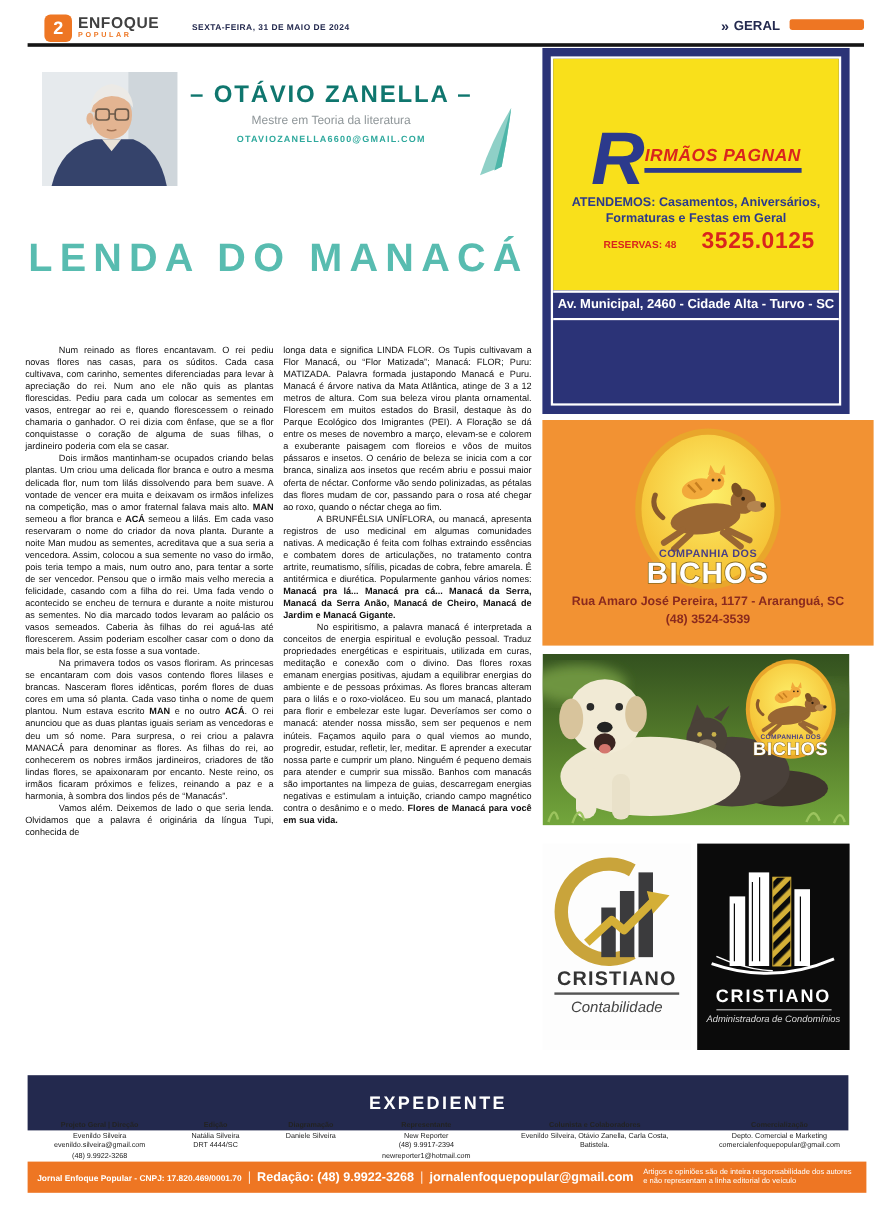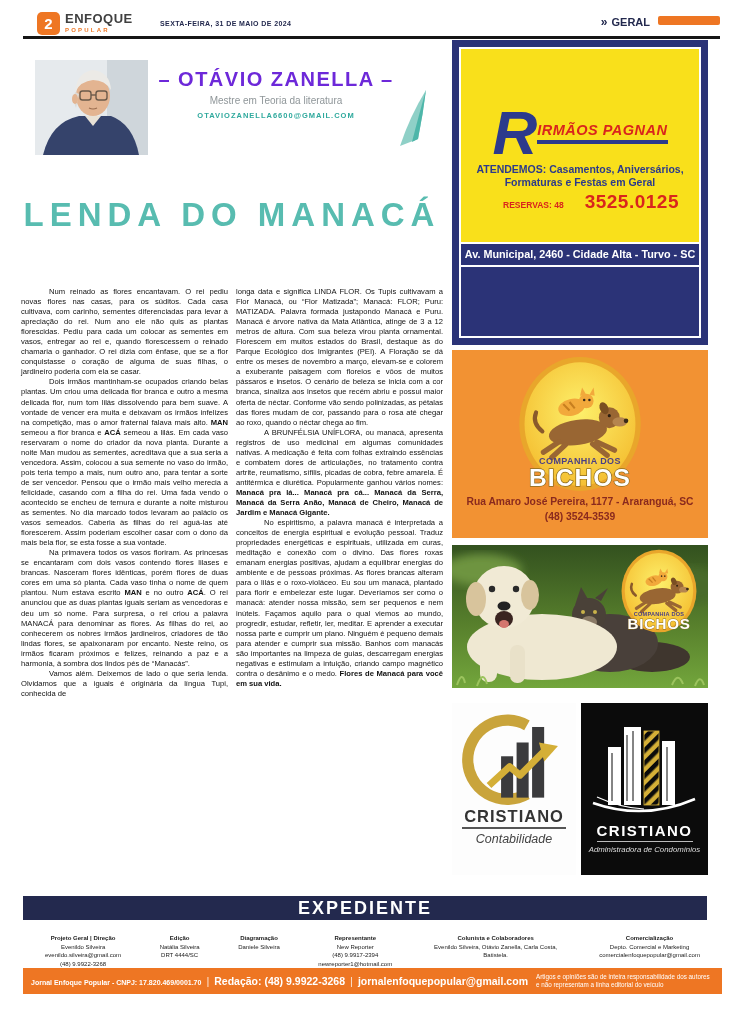--- a/index.html
+++ b/index.html
@@ -16,21 +16,21 @@
   .hdr-date{position:absolute;left:160px;top:20px;color:#23294E;font-weight:bold;font-size:7px;letter-spacing:.4px;}
   .hdr-section{position:absolute;right:95px;top:15px;color:#23294E;font-weight:bold;font-size:11px;
                display:flex;align-items:center;gap:4px;}
   .hdr-section .arrows{color:#23294E;font-size:12px;}
   .hdr-bar{position:absolute;right:25px;top:16px;width:62px;height:9px;background:#EE7623;border-radius:2px;}
   .hdr-rule{position:absolute;left:23px;top:36px;width:697px;height:3px;background:#151515;}
 
   
   .author-photo{position:absolute;left:35px;top:60px;width:113px;height:95px;background:#e9edf0;overflow:hidden;}
   .author-block{position:absolute;left:150px;top:68px;width:252px;text-align:center;}
-  .author-name{color:#6d28d9;font-weight:bold;font-size:20px;letter-spacing:1.5px;}
+  .author-name{color:#0f766e;font-weight:bold;font-size:20px;letter-spacing:1.5px;}
   .author-sub{color:#8f9699;font-size:10px;margin-top:4px;}
   .author-mail{color:#2FA99D;font-weight:bold;font-size:7.5px;letter-spacing:1px;margin-top:5px;text-align:center;}
   .author-sail{position:absolute;left:398px;top:88px;}
 
   
   .article-title{position:absolute;left:22px;top:196px;width:420px;text-align:center;
                  color:#58BCB0;font-weight:bold;font-size:33px;letter-spacing:6px;}
   .article-col{position:absolute;top:287px;width:207px;font-size:7.6px;line-height:10.05px;
                text-align:justify;color:#111;}
   .article-col p{margin:0;text-indent:28px;}
@@ -52,40 +52,40 @@
                            1.2px 1.2px 0 #2C3A8C,0 -1.2px 0 #2C3A8C,0 1.2px 0 #2C3A8C,
                            -1.2px 0 0 #2C3A8C,1.2px 0 0 #2C3A8C;}
   .rest-serv{margin-top:4px;color:#2C3A8C;font-weight:bold;font-size:10.5px;text-align:center;width:215px;line-height:12.5px;}
   .rest-res{margin-top:3px;display:flex;align-items:baseline;gap:21px;color:#D9251D;margin-left:22px;}
   .rest-res .lbl{font-weight:bold;font-size:8.5px;}
   .rest-res .num{font-weight:bold;font-size:19px;letter-spacing:.5px;}
   .rest-addr{background:#2B3377;color:#fff;font-weight:bold;font-size:10.8px;text-align:center;
              padding:4px 3px 5px;border-top:2px solid #fff;border-bottom:2px solid #fff;}
   .rest-bottom{flex:1;background:#2B3377;}
 
-  .ad-bichos{position:absolute;left:452px;top:350px;width:256px;height:188px;background:#F29233;
+  .ad-bichos{position:absolute;left:452px;top:350px;width:276px;height:188px;background:#F29233;
              display:flex;flex-direction:column;align-items:center;}
   .bichos-addr{color:#8A2A1E;font-weight:bold;font-size:10.3px;text-align:center;line-height:15px;margin-top:2px;}
 
   .ad-photo{position:absolute;left:452px;top:545px;width:256px;height:143px;overflow:hidden;}
 
   .ad-crist1{position:absolute;left:452px;top:703px;width:124px;height:172px;background:#fdfdfd;
              display:flex;flex-direction:column;align-items:center;padding-top:8px;box-sizing:border-box;}
   .crist1-name{color:#333;font-weight:bold;font-size:16.5px;letter-spacing:1px;border-bottom:2px solid #555;
                padding:0 2px 1px;margin-top:2px;}
   .crist1-tag{color:#444;font-style:italic;font-size:12.5px;margin-top:3px;}
   .ad-crist2{position:absolute;left:581px;top:703px;width:127px;height:172px;background:#0b0b0b;
              display:flex;flex-direction:column;align-items:center;padding-top:6px;box-sizing:border-box;}
   .crist2-name{color:#fff;font-weight:bold;font-size:15px;letter-spacing:1.5px;border-bottom:1px solid #bbb;
                padding-bottom:2px;margin-top:1px;}
   .crist2-tag{color:#ddd;font-style:italic;font-size:7.8px;margin-top:3px;}
 
   
-  .exp-bar{position:absolute;left:23px;top:896px;width:684px;height:24px;background:#23294E;color:#fff;
-           display:flex;align-items:center;justify-content:center;font-size:18px;font-weight:bold;letter-spacing:2px;}
+  .exp-bar{position:absolute;left:23px;top:896px;width:684px;height:46px;background:#23294E;color:#fff;
+           display:flex;align-items:center;justify-content:center;font-size:15px;font-weight:bold;letter-spacing:2px;}
   .exp-cols{position:absolute;left:45px;top:934px;width:655px;display:flex;justify-content:space-between;}
   .exp-col{text-align:center;font-size:6px;line-height:8.5px;color:#222;max-width:130px;}
   .exp-col .t{font-weight:bold;}
   .foot-bar{position:absolute;left:23px;top:968px;width:699px;height:26px;background:#EE7623;color:#fff;
             display:flex;align-items:center;box-sizing:border-box;padding:0 8px;}
   .foot-left{display:flex;align-items:baseline;gap:5px;white-space:nowrap;}
   .foot-left .s{font-size:7px;font-weight:bold;}
   .foot-left .m{font-size:10.5px;font-weight:bold;}
   .foot-left .sep{font-size:11px;opacity:.8;}
   .foot-right{margin-left:auto;font-size:6.3px;line-height:8px;text-align:left;width:178px;}
@@ -166,21 +166,21 @@
       <path d="M28,2 Q12,28 2,58 L20,51 Q25,26 28,2 Z" fill="#8fd0c7"></path>
       <path d="M28,2 Q20,30 14,54 L20,51 Q25,26 28,2 Z" fill="#4db6a9"></path>
     </svg>
   </div>
 
   <div class="article-title">LENDA DO MANACÁ</div>
   <div id="col1" class="article-col">
       <p><span>Num reinado as flores encantavam. O rei pediu novas flores nas casas, para os súditos. Cada casa cultivava, com carinho, sementes diferenciadas para levar à apreciação do rei. Num ano ele não quis as plantas florescidas. Pediu para cada um colocar as sementes em vasos, entregar ao rei e, quando florescessem o reinado chamaria o ganhador. O rei dizia com ênfase, que se a flor conquistasse o coração de alguma de suas filhas, o jardineiro poderia com ela se casar.</span></p>
       <p><span>Dois irmãos mantinham-se ocupados criando belas plantas. Um criou uma delicada flor branca e outro a mesma delicada flor, num tom lilás dissolvendo para bem suave. A vontade de vencer era muita e deixavam os irmãos infelizes na competição, mas o amor fraternal falava mais alto. </span><span class="b">MAN</span><span> semeou a flor branca e </span><span class="b">ACÁ</span><span> semeou a lilás. Em cada vaso reservaram o nome do criador da nova planta. Durante a noite Man mudou as sementes, acreditava que a sua seria a vencedora. Assim, colocou a sua semente no vaso do irmão, pois teria tempo a mais, num outro ano, para tentar a sorte de ser vencedor. Pensou que o irmão mais velho merecia a felicidade, casando com a filha do rei. Uma fada vendo o acontecido se encheu de ternura e durante a noite misturou as sementes. No dia marcado todos levaram ao palácio os vasos semeados. Caberia às filhas do rei aguá-las até florescerem. Assim poderiam escolher casar com o dono da mais bela flor, se esta fosse a sua vontade.</span></p>
       <p><span>Na primavera todos os vasos floriram. As princesas se encantaram com dois vasos contendo flores lilases e brancas. Nasceram flores idênticas, porém flores de duas cores em uma só planta. Cada vaso tinha o nome de quem plantou. Num estava escrito </span><span class="b">MAN</span><span> e no outro </span><span class="b">ACÁ</span><span>. O rei anunciou que as duas plantas iguais seriam as vencedoras e deu um só nome. Para surpresa, o rei criou a palavra MANACÁ para denominar as flores. As filhas do rei, ao conhecerem os nobres irmãos jardineiros, criadores de tão lindas flores, se apaixonaram por encanto. Neste reino, os irmãos ficaram próximos e felizes, reinando a paz e a harmonia, à sombra dos lindos pés de “Manacás”.</span></p>
-      <p><span>Vamos além. Deixemos de lado o que seria lenda. Olvidamos que a iguais é originária da língua Tupi, conhecida de</span></p>
+      <p><span>Vamos além. Deixemos de lado o que seria lenda. Olvidamos que a palavra é originária da língua Tupi, conhecida de</span></p>
     </div>
   <div id="col2" class="article-col">
       <p><span>longa data e significa LINDA FLOR. Os Tupis cultivavam a Flor Manacá, ou “Flor Matizada”; Manacá: FLOR; Puru: MATIZADA. Palavra formada justapondo Manacá e Puru. Manacá é árvore nativa da Mata Atlântica, atinge de 3 a 12 metros de altura. Com sua beleza virou planta ornamental. Florescem em muitos estados do Brasil, destaque às do Parque Ecológico dos Imigrantes (PEI). A Floração se dá entre os meses de novembro a março, elevam-se e colorem a exuberante paisagem com floreios e vôos de muitos pássaros e insetos. O cenário de beleza se inicia com a cor branca, sinaliza aos insetos que recém abriu e possui maior oferta de néctar. Conforme vão sendo polinizadas, as pétalas das flores mudam de cor, passando para o rosa até chegar ao roxo, quando o néctar chega ao fim.</span></p>
       <p><span>A BRUNFÉLSIA UNÍFLORA, ou manacá, apresenta registros de uso medicinal em algumas comunidades nativas. A medicação é feita com folhas extraindo essências e combatem dores de articulações, no tratamento contra artrite, reumatismo, sífilis, picadas de cobra, febre amarela. É antitérmica e diurética. Popularmente ganhou vários nomes: </span><span class="b">Manacá pra lá... Manacá pra cá... Manacá da Serra, Manacá da Serra Anão, Manacá de Cheiro, Manacá de Jardim e Manacá Gigante.</span></p>
       <p><span>No espiritismo, a palavra manacá é interpretada a conceitos de energia espiritual e evolução pessoal. Traduz propriedades energéticas e espirituais, utilizada em curas, meditação e conexão com o divino. Das flores roxas emanam energias positivas, ajudam a equilibrar energias do ambiente e de pessoas próximas. As flores brancas alteram para o lilás e o roxo-violáceo. Eu sou um manacá, plantado para florir e embelezar este lugar. Deveríamos ser como o manacá: atender nossa missão, sem ser pequenos e nem inúteis. Façamos aquilo para o qual viemos ao mundo, progredir, estudar, refletir, ler, meditar. E aprender a executar nossa parte e cumprir um plano. Ninguém é pequeno demais para atender e cumprir sua missão. Banhos com manacás são importantes na limpeza de guias, descarregam energias negativas e estimulam a intuição, criando campo magnético contra o desânimo e o medo. </span><span class="b">Flores de Manacá para você em sua vida.</span></p>
     </div>
 
   <div class="ad-restaurant">
     <div class="rest-inner">
       <div class="rest-yellow">

